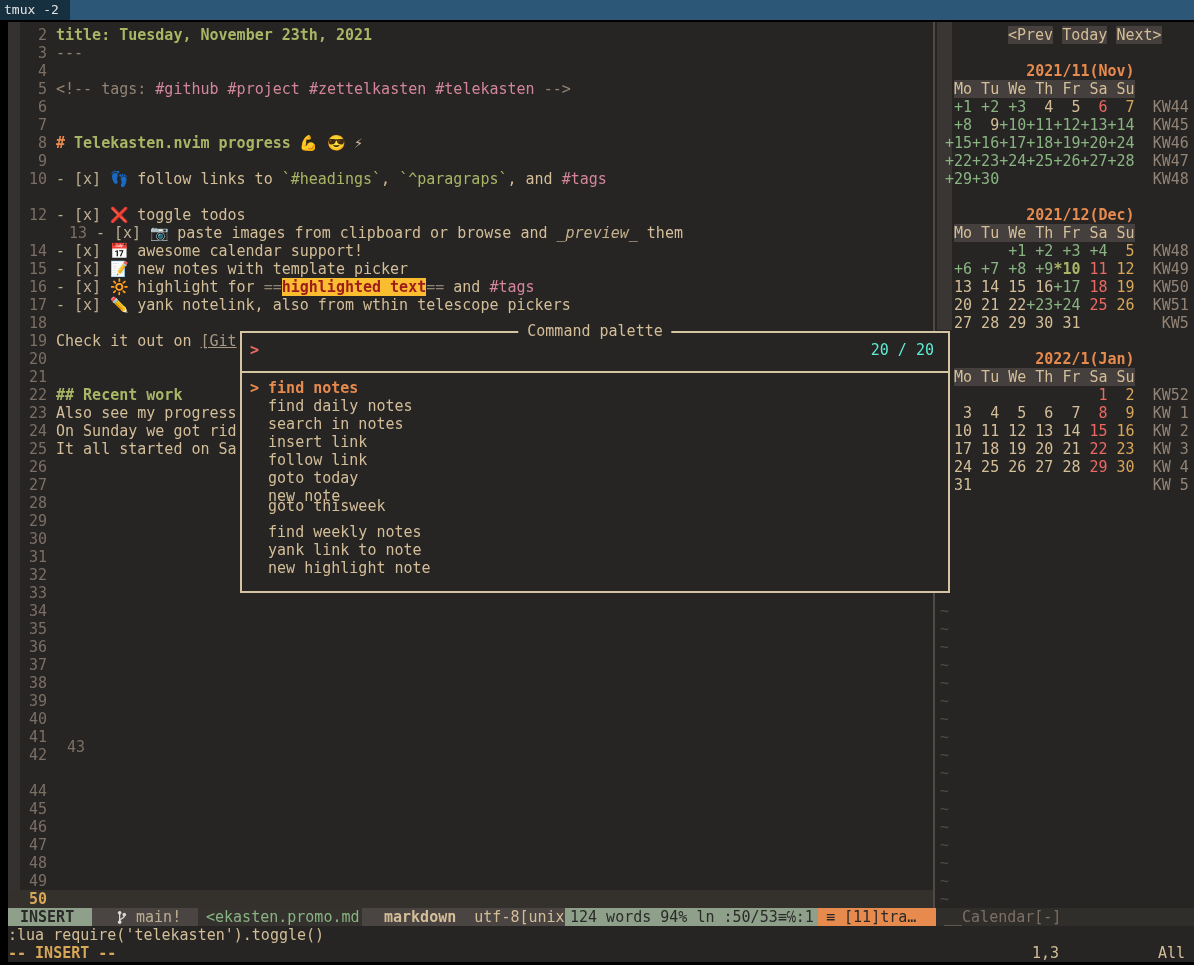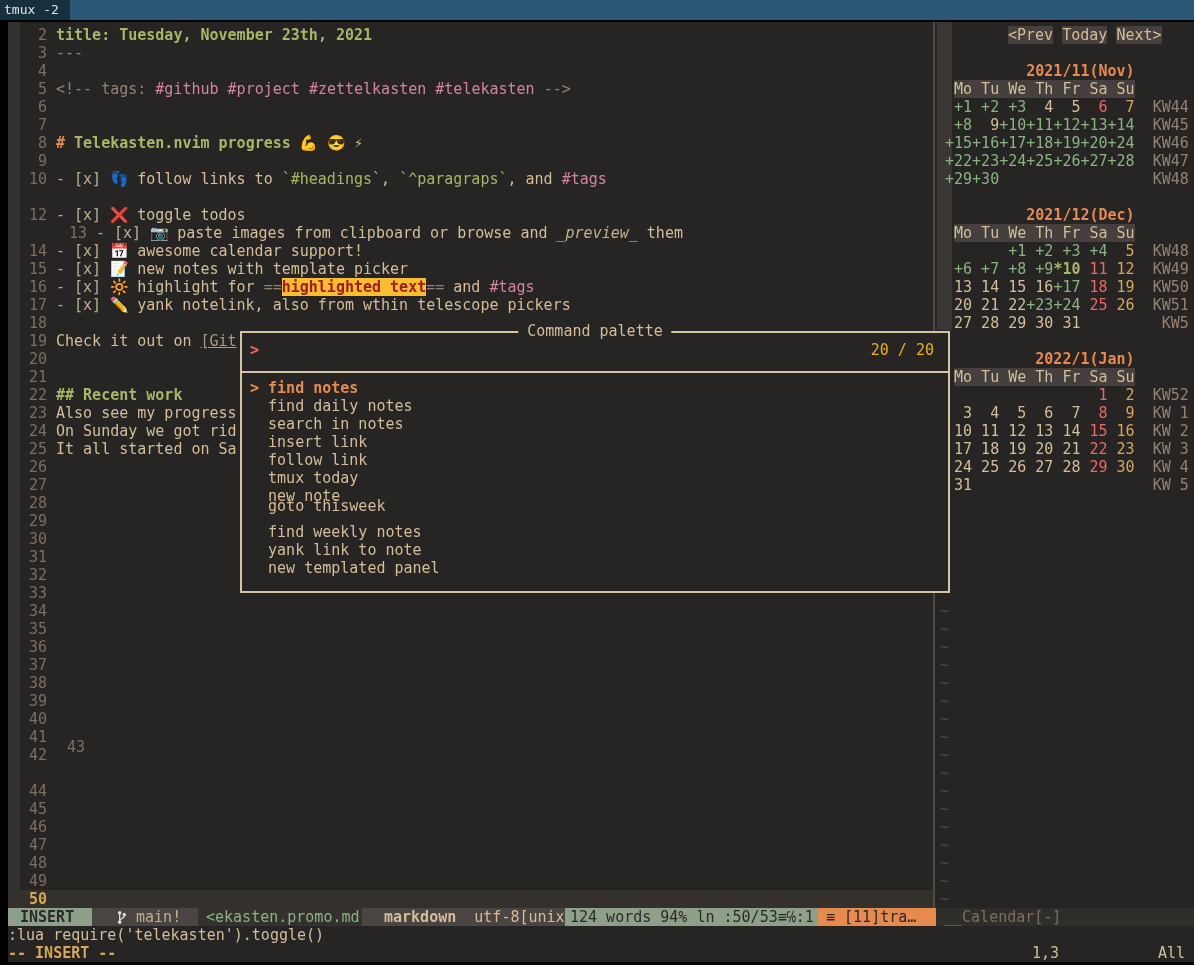--- a/index.html
+++ b/index.html
@@ -45,21 +45,21 @@
   .c-sat{color:#ea6962}
   .c-sun{color:#d8a657}
   .c-today{color:#a9b665;font-weight:bold}
   .c-kw{color:#928374}
   #tildes{left:940px;top:26px}
   .tilde{position:absolute;left:0;height:18px;color:#4e4a44}
   
   #palette{left:240px;top:331px;width:706px;height:258px;background:#262524;border:2px solid #d5c4a1;z-index:6}
   #palette-title{position:absolute;top:-11px;left:50%;transform:translateX(-50%);background:#262524;padding:0 9px;color:#d4be98}
   #palette-prompt{position:absolute;left:8px;top:8px;color:#ea6962;font-weight:bold}
-  #palette-counter{position:absolute;right:14px;top:8px;color:#eab308}
+  #palette-counter{position:absolute;right:14px;top:8px;color:#5eead4}
   #palette-divider{position:absolute;left:0;right:0;top:38px;border-top:2px solid #d5c4a1}
   #palette-items{position:absolute;left:8px;top:46px;right:4px}
   .pitem{position:absolute;left:0;height:18px;white-space:pre;color:#d4be98}
   .pitem.sel{color:#e78a4e;font-weight:bold}
   
   .seg{position:absolute;top:908px;height:18px;white-space:pre;overflow:hidden}
   #seg-mode{left:8px;width:84px;background:#8fa08a;color:#2a2a28;font-weight:bold;padding-left:12px}
   #seg-branch{left:92px;width:106px;background:#4a4542;color:#bdae93;padding-left:24px}
   #seg-file{left:198px;width:164px;background:#34312e;color:#89b482;padding-left:8px}
   #seg-mid{left:362px;width:203px;background:#4a4542;color:#d4be98;padding-left:22px}
@@ -187,26 +187,26 @@
   <div id="palette-title">Command palette</div>
   <div id="palette-prompt">&gt;</div>
   <div id="palette-counter">20 / 20</div>
   <div id="palette-divider"></div>
   <div id="palette-items">
       <div class="pitem sel" style="top: 0px;">&gt; find notes</div>
       <div class="pitem" style="top: 18px;">  find daily notes</div>
       <div class="pitem" style="top: 36px;">  search in notes</div>
       <div class="pitem" style="top: 54px;">  insert link</div>
       <div class="pitem" style="top: 72px;">  follow link</div>
-      <div class="pitem" style="top: 90px;">  tmux today</div>
+      <div class="pitem" style="top: 90px;">  goto today</div>
       <div class="pitem" style="top: 108px;">  new note</div>
       <div class="pitem" style="top: 118px; text-align: center;">  goto thisweek</div>
       <div class="pitem" style="top: 144px;">  find weekly notes</div>
       <div class="pitem" style="top: 162px;">  yank link to note</div>
-      <div class="pitem" style="top: 180px;">  new templated panel</div>
+      <div class="pitem" style="top: 180px;">  new highlight note</div>
     </div>
 </div>
 
 <div class="seg" id="seg-mode">INSERT</div>
 <div class="seg" id="seg-branch"><svg width="11" height="13" viewBox="0 0 10 14" style="vertical-align:-2px">
       <g fill="#ddd" stroke="#ddd">
         <line x1="3" y1="2" x2="3" y2="12" stroke-width="1.4"></line>
         <circle cx="3" cy="2" r="1.5"></circle>
         <circle cx="3" cy="12" r="1.5"></circle>
         <circle cx="8" cy="4" r="1.5"></circle>

